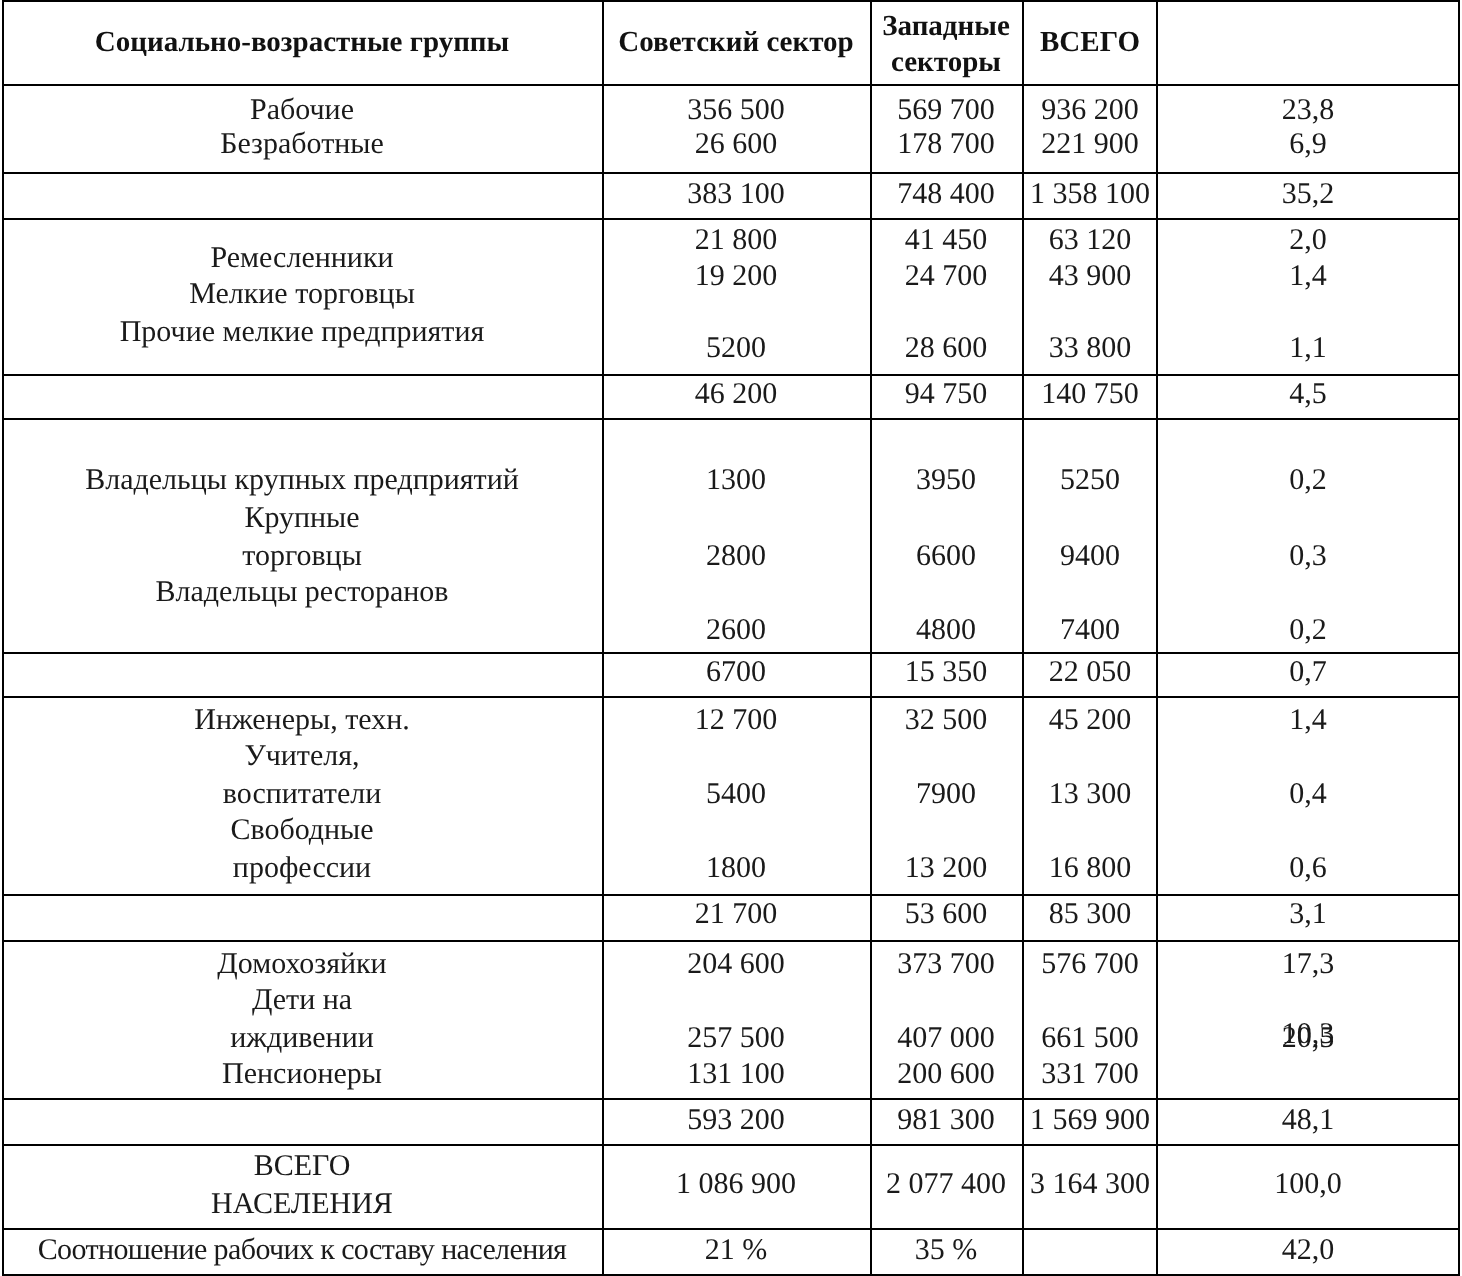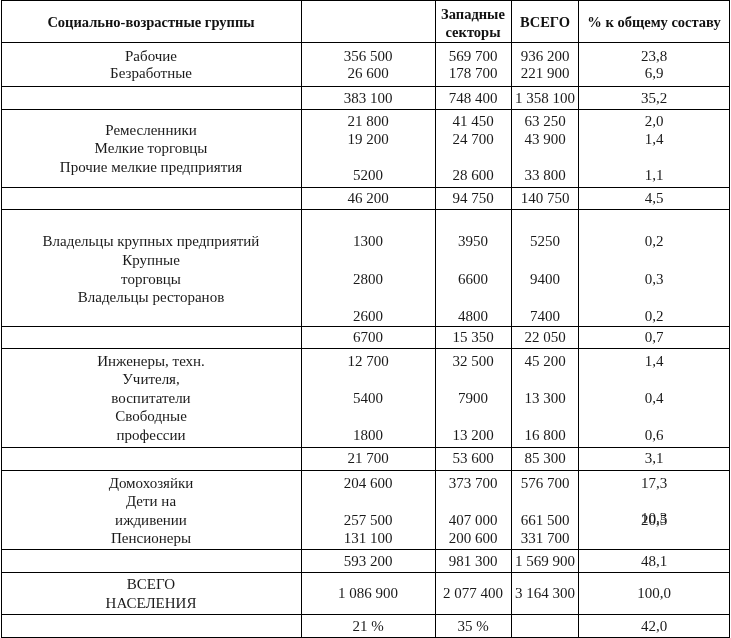--- a/index.html
+++ b/index.html
@@ -33,24 +33,24 @@
   <div class="hline" style="top:637px"></div>
 
   <div class="vline" style="left:1px"></div>
   <div class="vline" style="left:301px"></div>
   <div class="vline" style="left:435px"></div>
   <div class="vline" style="left:511px"></div>
   <div class="vline" style="left:578px"></div>
   <div class="vline" style="left:729px"></div>
 
   <div class="t h" style="left:151px;top:22px">Социально-возрастные группы</div>
+  <div class="t h" style="left:368px;top:22px">Советский сектор</div>
   <div class="t h" style="left:473px;top:14px">Западные</div>
   <div class="t h" style="left:473px;top:32px">секторы</div>
   <div class="t h" style="left:545px;top:22px">ВСЕГО</div>
-  <div class="t h" style="left:654px;top:22px">% к общему составу</div>
 
   <div class="t" style="left:151px;top:56px">Рабочие</div>
   <div class="t" style="left:151px;top:73px">Безработные</div>
   <div class="t" style="left:368px;top:56px">356 500</div>
   <div class="t" style="left:473px;top:56px">569 700</div>
   <div class="t" style="left:545px;top:56px">936 200</div>
   <div class="t" style="left:654px;top:56px">23,8</div>
   <div class="t" style="left:368px;top:73px">26 600</div>
   <div class="t" style="left:473px;top:73px">178 700</div>
   <div class="t" style="left:545px;top:73px">221 900</div>
@@ -58,21 +58,21 @@
   <div class="t" style="left:368px;top:98px">383 100</div>
   <div class="t" style="left:473px;top:98px">748 400</div>
   <div class="t" style="left:545px;top:98px">1 358 100</div>
   <div class="t" style="left:654px;top:98px">35,2</div>
 
   <div class="t" style="left:151px;top:130px">Ремесленники</div>
   <div class="t" style="left:151px;top:148px">Мелкие торговцы</div>
   <div class="t" style="left:151px;top:167px">Прочие мелкие предприятия</div>
   <div class="t" style="left:368px;top:121px">21 800</div>
   <div class="t" style="left:473px;top:121px">41 450</div>
-  <div class="t" style="left:545px;top:121px">63 250</div>
+  <div class="t" style="left:545px;top:121px">63 120</div>
   <div class="t" style="left:654px;top:121px">2,0</div>
   <div class="t" style="left:368px;top:139px">19 200</div>
   <div class="t" style="left:473px;top:139px">24 700</div>
   <div class="t" style="left:545px;top:139px">43 900</div>
   <div class="t" style="left:654px;top:139px">1,4</div>
   <div class="t" style="left:368px;top:175px">5200</div>
   <div class="t" style="left:473px;top:175px">28 600</div>
   <div class="t" style="left:545px;top:175px">33 800</div>
   <div class="t" style="left:654px;top:175px">1,1</div>
   <div class="t" style="left:368px;top:198px">46 200</div>
@@ -144,17 +144,18 @@
   <div class="t" style="left:545px;top:561px">1 569 900</div>
   <div class="t" style="left:654px;top:561px">48,1</div>
 
   <div class="t" style="left:151px;top:584px">ВСЕГО</div>
   <div class="t" style="left:151px;top:603px">НАСЕЛЕНИЯ</div>
   <div class="t" style="left:368px;top:593px">1 086 900</div>
   <div class="t" style="left:473px;top:593px">2 077 400</div>
   <div class="t" style="left:545px;top:593px">3 164 300</div>
   <div class="t" style="left:654px;top:593px">100,0</div>
 
+  <div class="t" style="left:151px;top:626px;letter-spacing:-0.3px">Соотношение рабочих к составу населения</div>
   <div class="t" style="left:368px;top:626px">21 %</div>
   <div class="t" style="left:473px;top:626px">35 %</div>
   <div class="t" style="left:545px;top:626px"></div>
   <div class="t" style="left:654px;top:626px">42,0</div>
 </div>
 
 </body></html>

